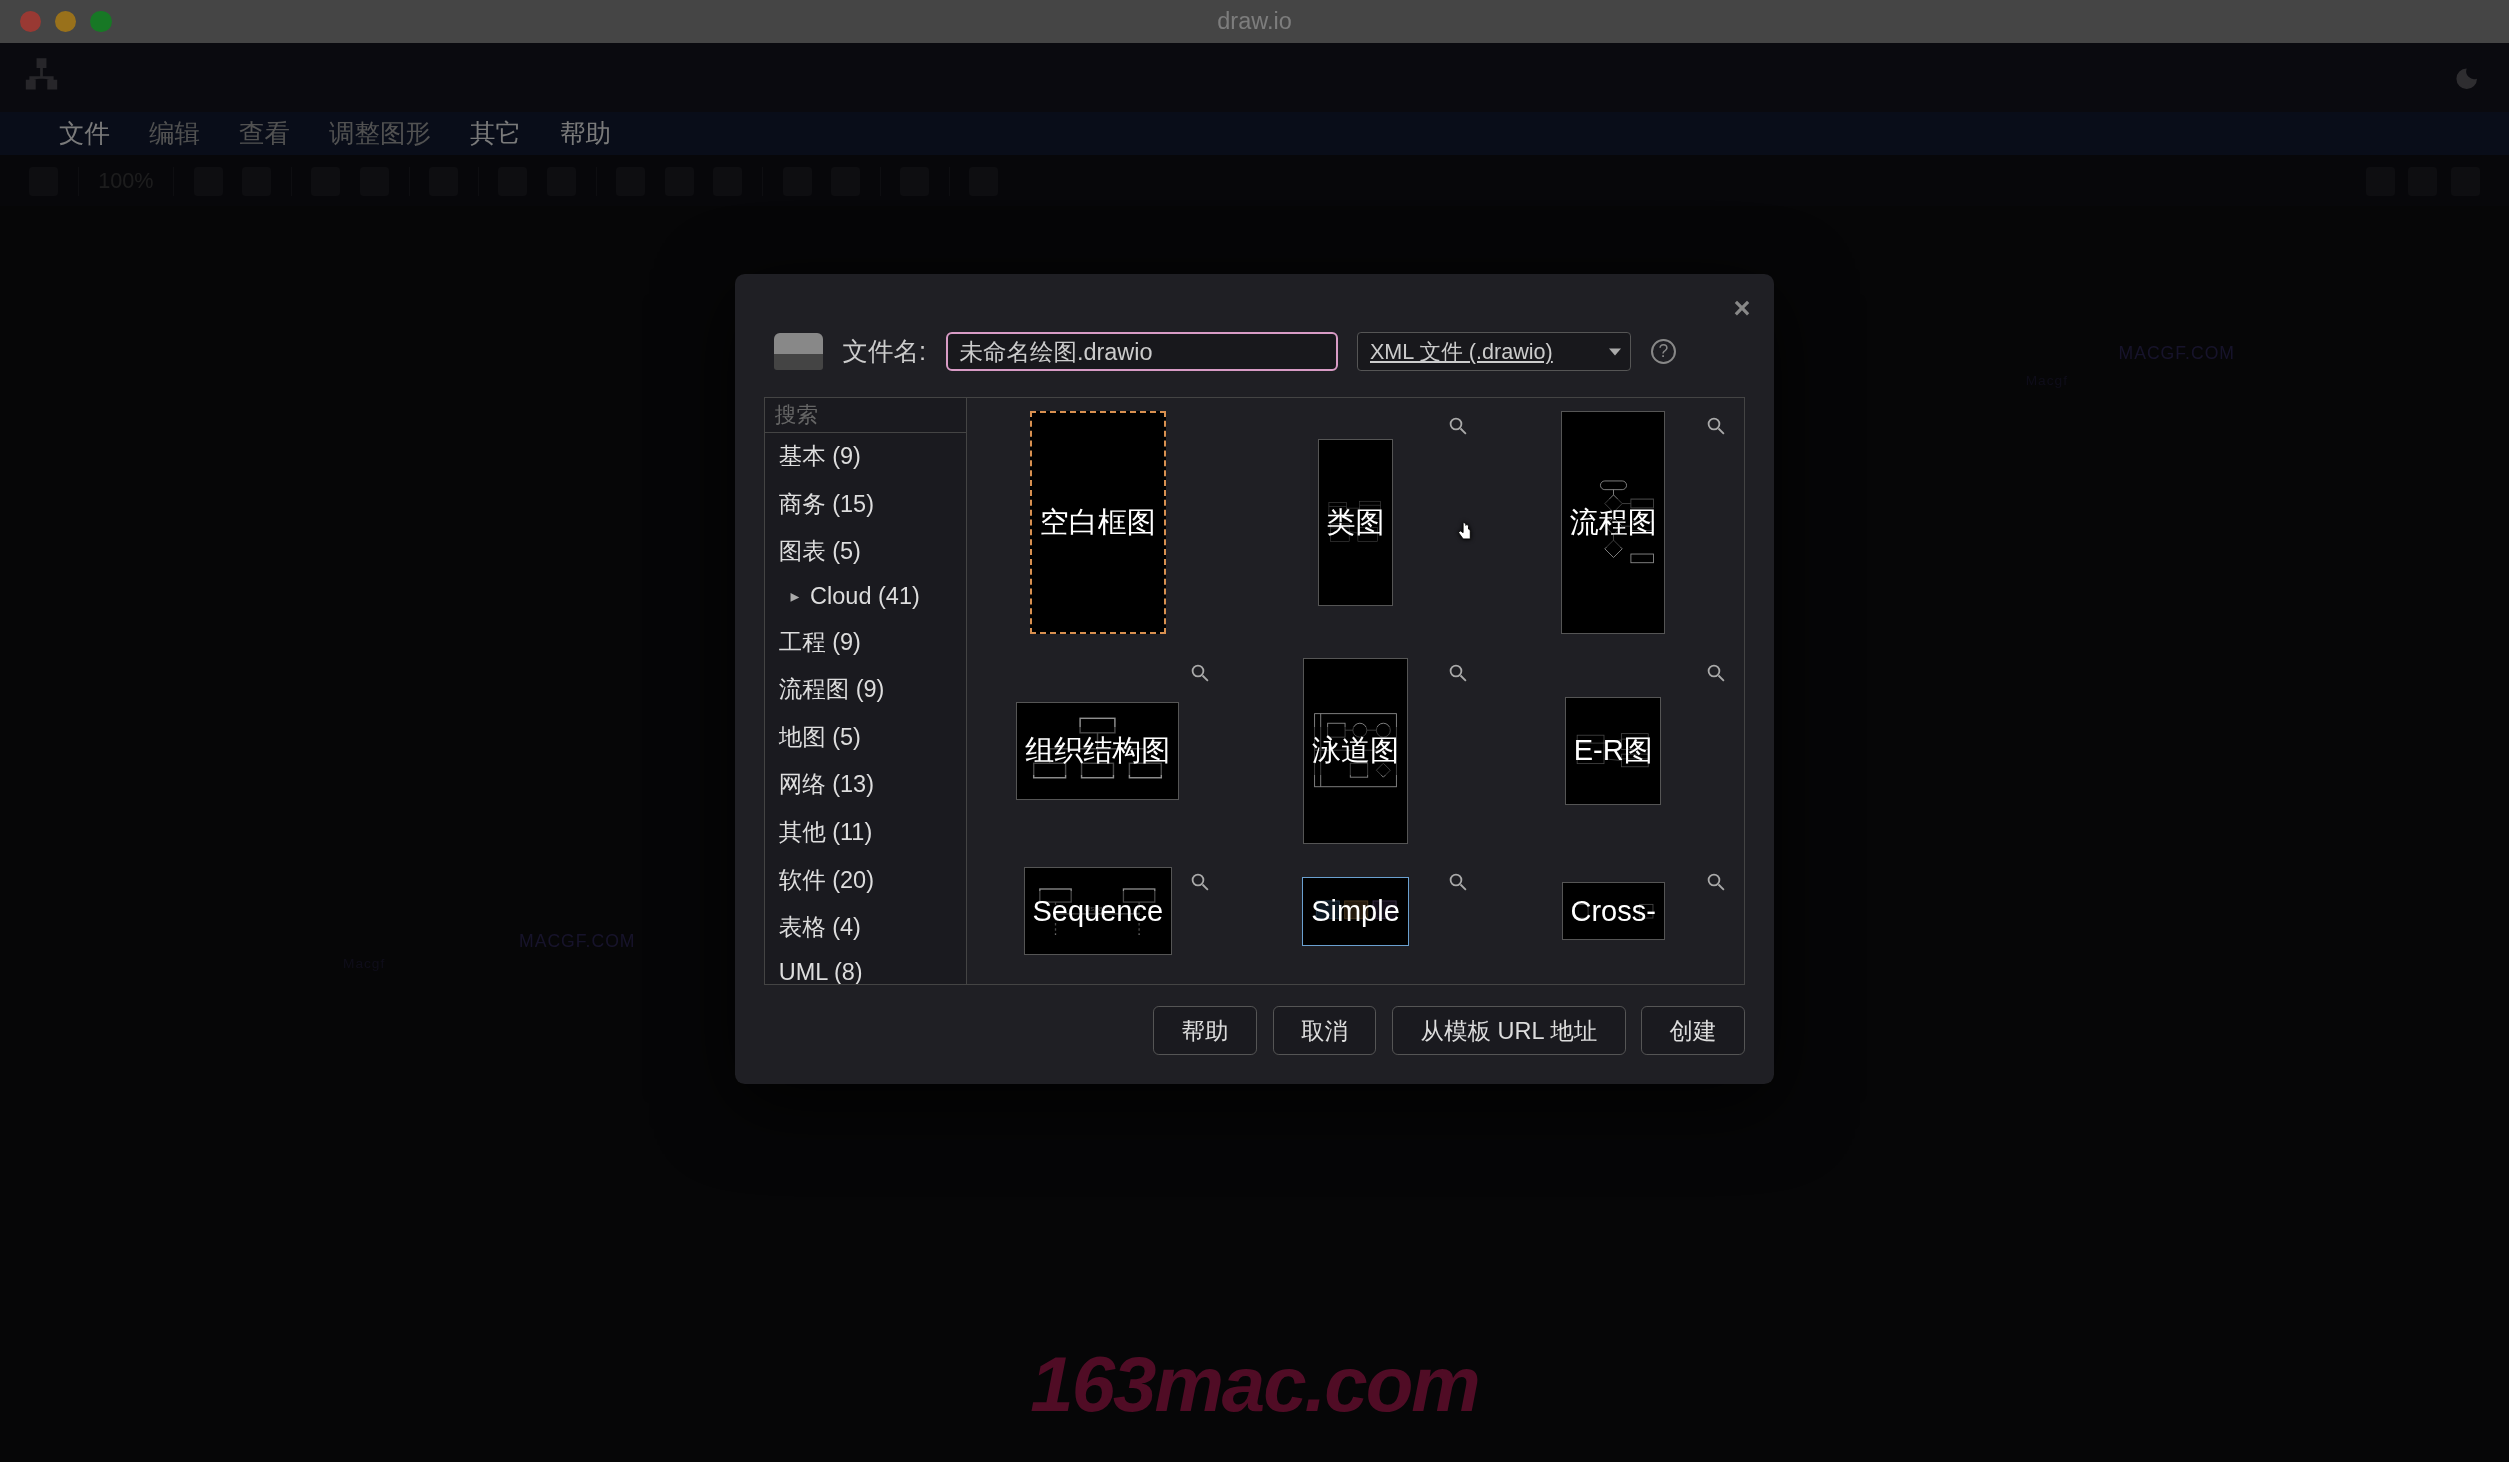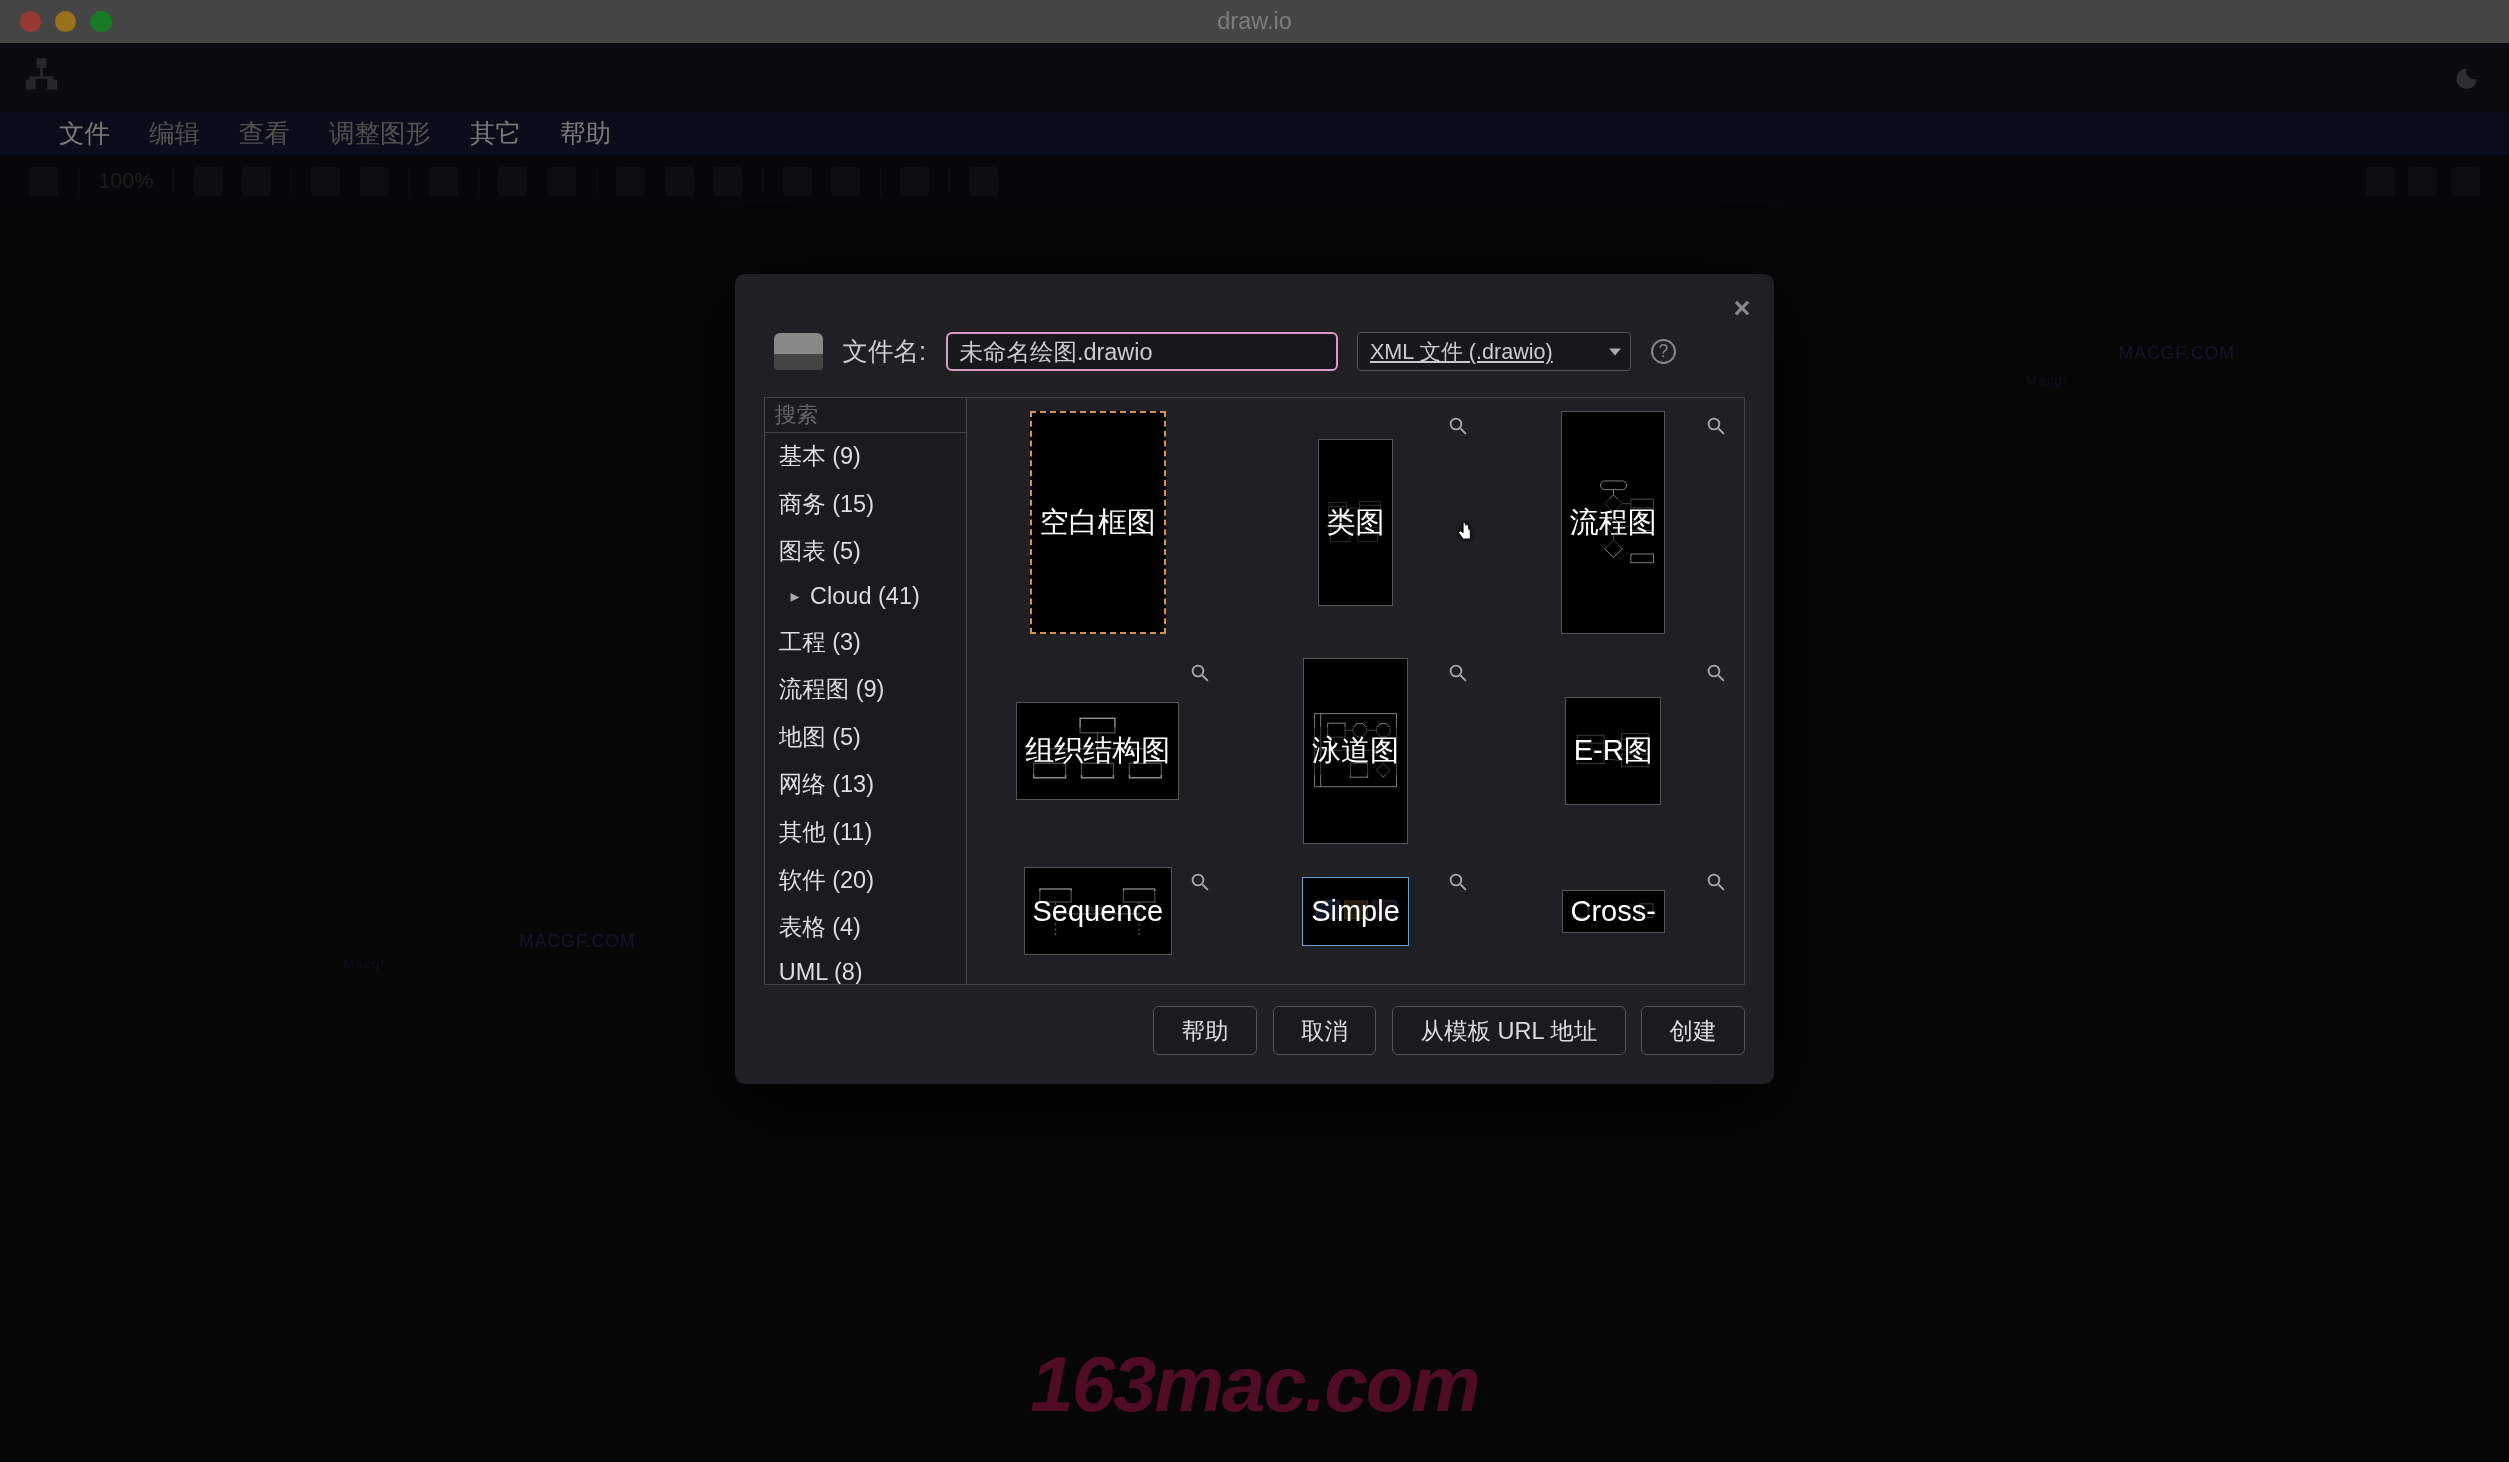--- a/index.html
+++ b/index.html
@@ -197,21 +197,21 @@
               <span>商务 (15)</span>
             </div>
           <div class="side-item">
               <span>图表 (5)</span>
             </div>
           <div class="side-item child">
               <span class="arrow">▸</span>
               <span>Cloud (41)</span>
             </div>
           <div class="side-item">
-              <span>工程 (3)</span>
+              <span>工程 (9)</span>
             </div>
           <div class="side-item">
               <span>流程图 (9)</span>
             </div>
           <div class="side-item">
               <span>地图 (5)</span>
             </div>
           <div class="side-item">
               <span>网络 (13)</span>
             </div>
@@ -373,21 +373,21 @@
                   <rect x="70" y="4" width="26" height="20" fill="#3a2a4a" stroke="#a080c0"></rect>
                 </svg></div>
             <span class="template-title">Simple</span>
           </div>
         </div>
         <div class="cell">
           <div class="card-zoom-outer"><svg viewBox="0 0 24 24" class="magnify-svg">
                 <circle cx="10" cy="10" r="6"></circle>
                 <line x1="15" y1="15" x2="21" y2="21"></line>
               </svg></div>
-          <div class="template-card" style="height:43px;">
+          <div class="template-card" style="height:58px;">
             <div class="card-bg"><svg viewBox="0 0 100 24">
                   <rect x="4" y="4" width="16" height="16" fill="none" stroke="#ccc"></rect>
                   <rect x="80" y="4" width="16" height="16" fill="none" stroke="#ccc"></rect>
                 </svg></div>
             <span class="template-title">Cross-</span>
           </div>
         </div>
       </div>
     </div>
 

